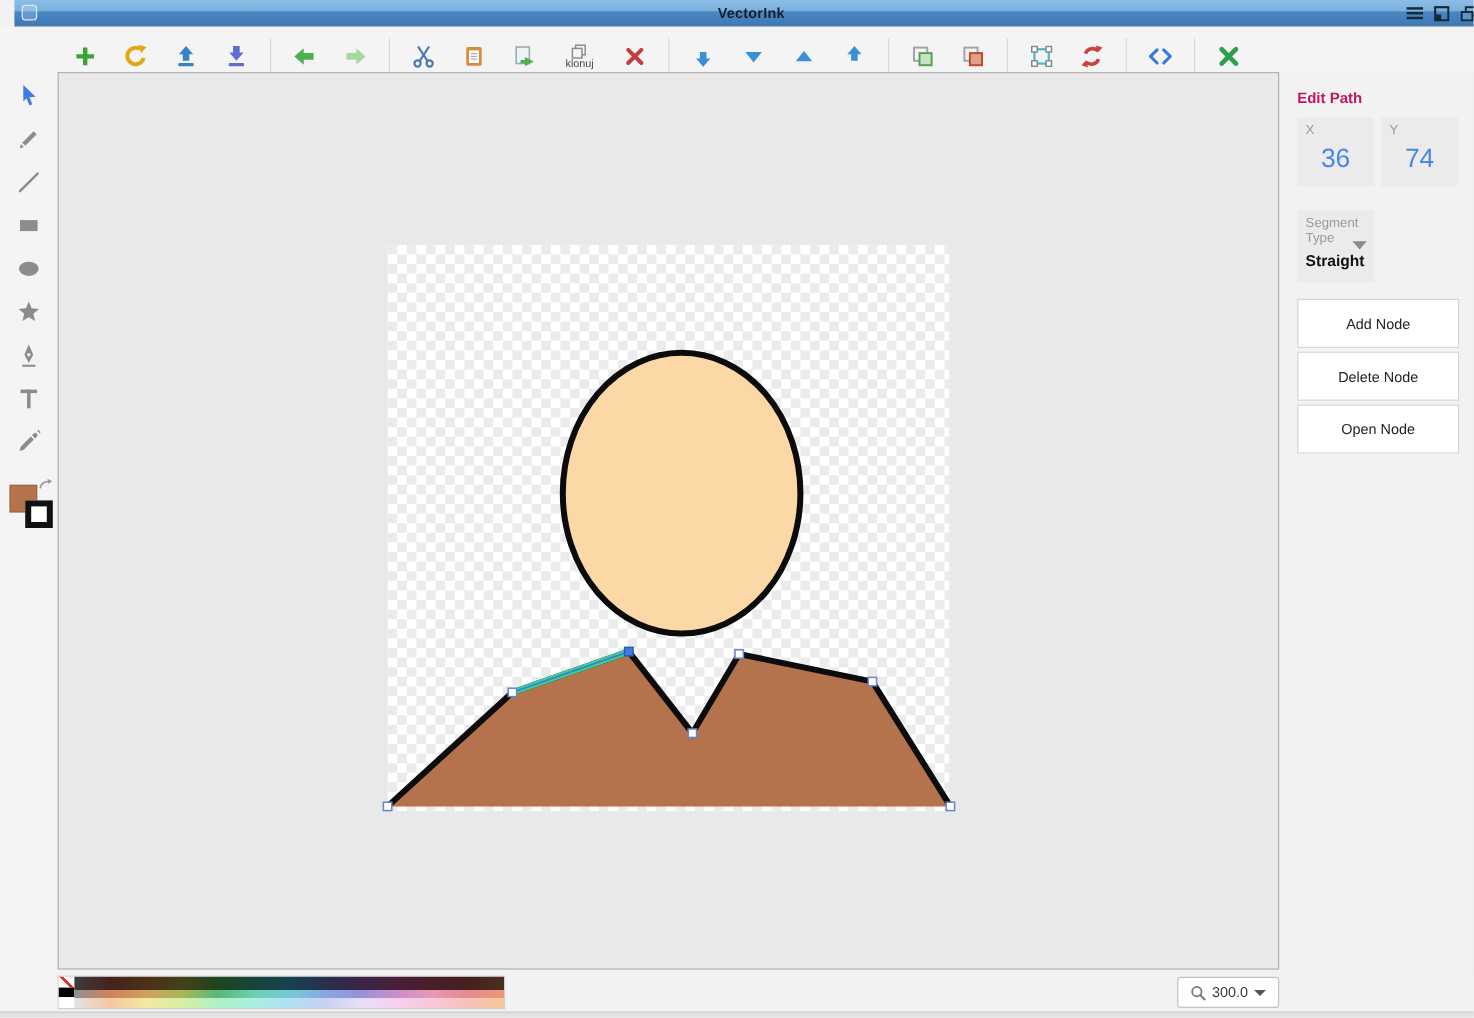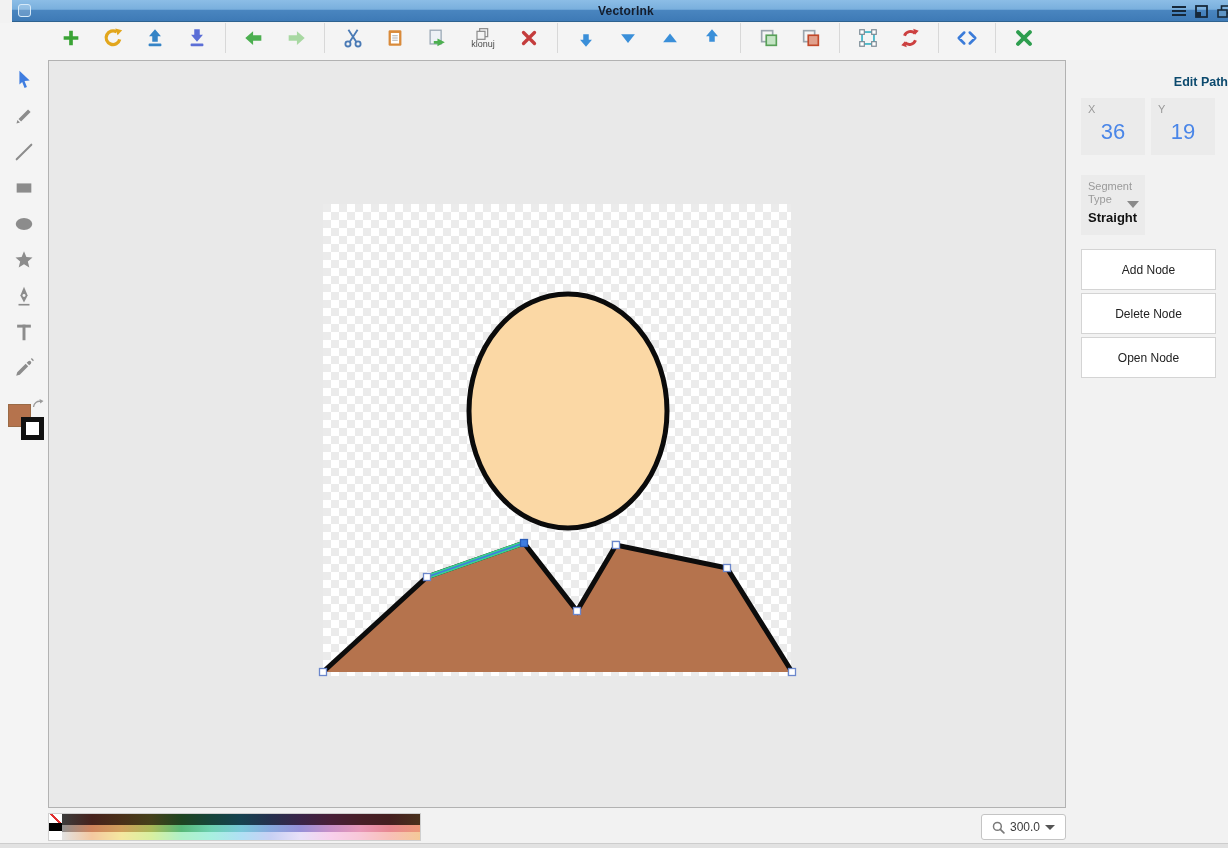--- a/index.html
+++ b/index.html
@@ -12,21 +12,21 @@
     border-bottom:1px solid #2e628f; display:flex; align-items:center; }
   .titlebar-app-icon { width:13px; height:13px; margin-left:6px; border:1.5px solid #d5e9f8;
     border-radius:3px; background:rgba(255,255,255,.18); }
   .titlebar-title { position:absolute; left:0; right:0; text-align:center; font-size:12px;
     font-weight:700; color:#141d2c; letter-spacing:.2px; }
   .titlebar-right { position:absolute; right:8px; top:0; height:22px; display:flex; align-items:center; gap:9px; }
   .tb-ico { display:block; }
 
   
   .toolbar { position:absolute; left:0; top:23px; width:1228px; height:39px; background:#f4f4f4;
-    display:flex; align-items:flex-start; padding-left:50px; }
+    display:flex; align-items:flex-end; padding-left:50px; }
   .tbtn { width:30px; height:30px; display:flex; align-items:center; justify-content:center;
     margin:0 6px; flex:0 0 auto; cursor:default; }
   .tbtn svg { display:block; }
   .tsep { width:1px; height:30px; background:#d8d8d8; margin:0 7px; flex:0 0 auto; }
   .tbtn.clone { flex-direction:column; width:38px; }
   .clone-label { font-size:9px; color:#4a4a4a; line-height:9px; margin-top:-1px; }
 
   
   .toolpanel { position:absolute; left:0; top:62px; width:48px; height:786px; background:#f4f4f4; }
   .tool { width:48px; height:36px; display:flex; align-items:center; justify-content:center; }
@@ -38,21 +38,21 @@
   
   .workspace { position:absolute; left:48px; top:60px; width:1018px; height:748px;
     background:#e9e9e9; border:1px solid #b2b2b2; }
   .artboard { position:absolute; left:274px; top:143px; width:468px; height:472px;
     background:conic-gradient(#ffffff 0 25%, #ebebeb 25% 50%, #ffffff 50% 75%, #ebebeb 75%);
     background-size:16px 16px; }
   .artboard svg { position:absolute; left:0; top:0; overflow:visible; }
 
   
   .rightpanel { position:absolute; left:1067px; top:60px; width:161px; height:748px; background:#f2f2f2; padding:15px 0 0 14px; }
-  .rp-title { font-size:12.5px; font-weight:700; color:#0c4a6e; margin-bottom:9px;text-align:right; }
+  .rp-title { font-size:12.5px; font-weight:700; color:#be185d; margin-bottom:9px; }
   .coord-row { display:flex; gap:6px; }
   .coord-box { width:64px; height:57px; background:#ebebeb; padding:5px 7px; }
   .coord-label { font-size:11px; color:#9a9a9a; }
   .coord-value { font-size:22px; color:#4a86e8; text-align:center; margin-top:4px; }
   .segment-box { width:64px; min-height:60px; background:#ebebeb; padding:5px 5px 8px 7px; margin-top:20px; position:relative; }
   .segment-label { font-size:11px; color:#9a9a9a; line-height:13px; width:52px; }
   .segment-caret { position:absolute; right:6px; top:26px; width:0; height:0;
     border-left:6px solid transparent; border-right:6px solid transparent; border-top:7px solid #8a8a8a; }
   .segment-value { font-size:13px; font-weight:700; color:#111; margin-top:4px; }
   .rp-buttons { margin-top:14px; }
@@ -327,21 +327,21 @@
 
 <div class="rightpanel">
   <div class="rp-title">Edit Path</div>
   <div class="coord-row">
     <div class="coord-box">
       <div class="coord-label">X</div>
       <div class="coord-value">36</div>
     </div>
     <div class="coord-box">
       <div class="coord-label">Y</div>
-      <div class="coord-value">19</div>
+      <div class="coord-value">74</div>
     </div>
   </div>
   <div class="segment-box">
     <div class="segment-label">Segment Type</div>
     <div class="segment-caret"></div>
     <div class="segment-value">Straight</div>
   </div>
   <div class="rp-buttons">
     <button class="rp-btn">Add Node</button>
     <button class="rp-btn">Delete Node</button>

